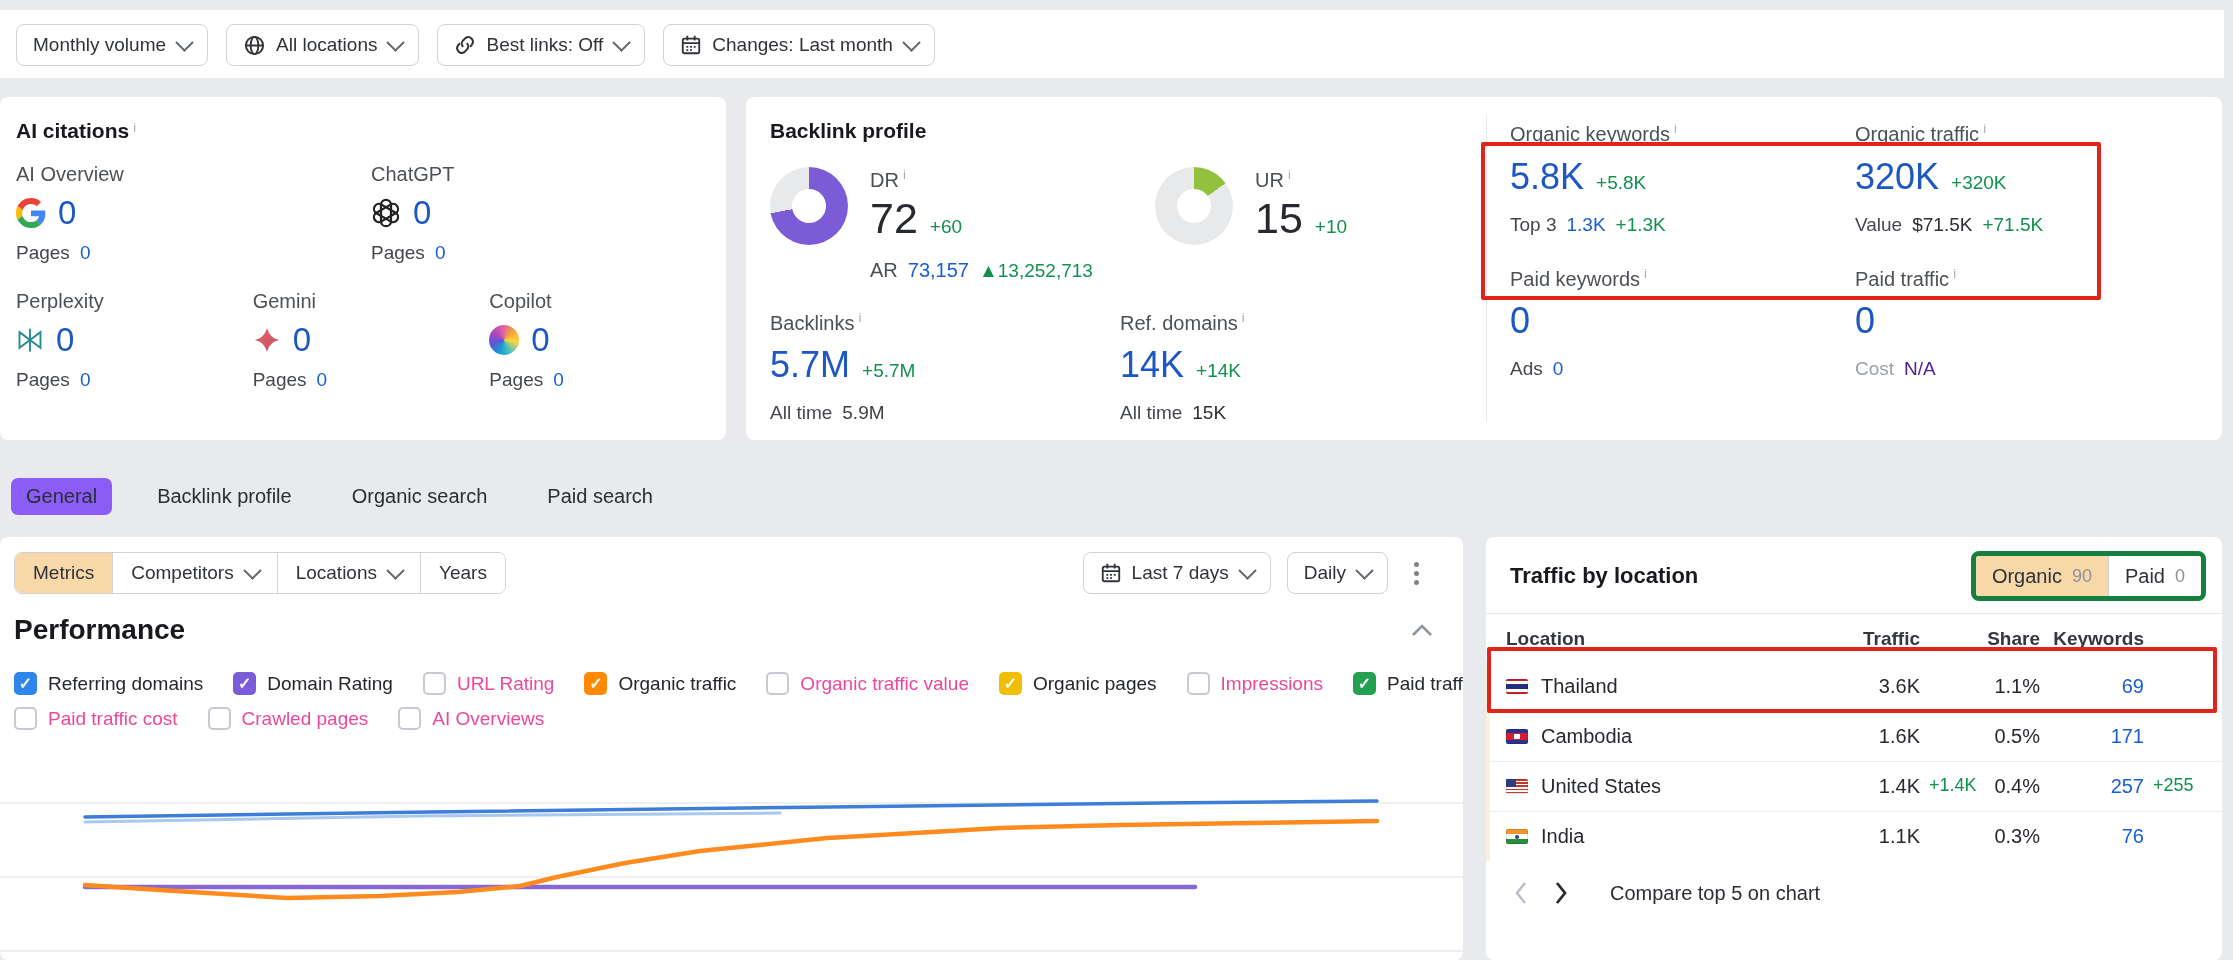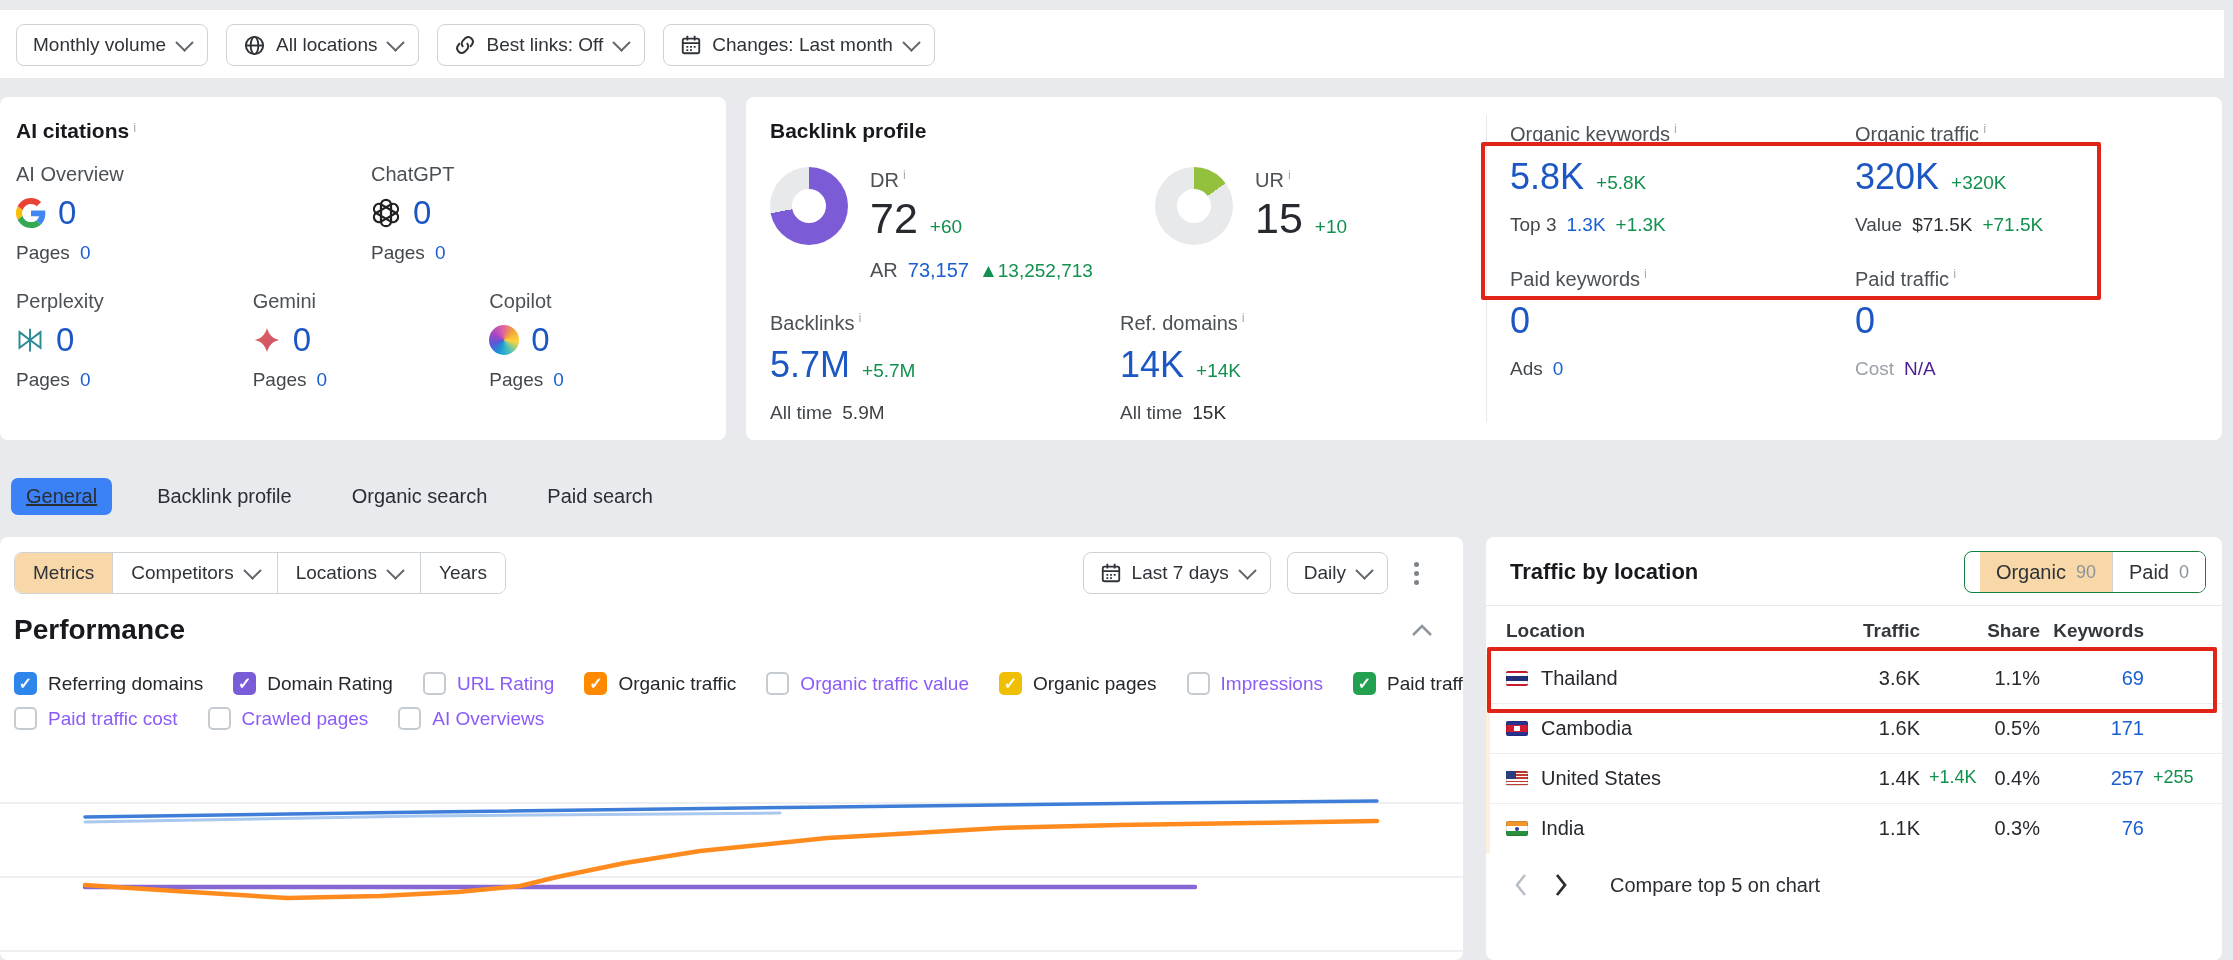--- a/index.html
+++ b/index.html
@@ -61,21 +61,21 @@
   .se-row2{margin-top:30px;}
 
   
   .annotation{position:absolute;border:4px solid #e02417;border-radius:2px;pointer-events:none;}
   #ann-search{left:735px;top:45px;width:612px;height:150px;}
   #ann-row{left:1px;top:110px;width:722px;height:58px;z-index:5;}
 
   
   .tabs{position:absolute;left:11px;top:478px;display:flex;gap:30px;align-items:center;}
   .tab{font-size:20px;color:#2a2e33;padding:7px 15px;border-radius:7px;cursor:pointer;}
-  .tab.active{background:#3b82f6;text-decoration:underline;}
+  .tab.active{background:#8b5cf6;}
 
   
   #card-perf{left:0;top:537px;width:1463px;height:423px;overflow:hidden;}
   .perf-toolbar{display:flex;justify-content:space-between;align-items:center;padding:15px 34px 0 14px;}
   .seg-group{display:inline-flex;border:1px solid #cdd2d8;border-radius:8px;overflow:hidden;background:#fff;}
   .seg{display:inline-flex;align-items:center;gap:10px;height:40px;padding:0 18px;font-size:19px;color:#2f3338;
        border-left:1px solid #cdd2d8;cursor:pointer;background:#fff;}
   .seg:first-child{border-left:none;}
   .seg.active{background:#f8d8a9;}
   .right-controls{display:flex;align-items:center;gap:16px;}
@@ -83,29 +83,29 @@
   .kebab i{width:5px;height:5px;border-radius:50%;background:#7d848b;}
   .perf-head{display:flex;justify-content:space-between;align-items:center;padding:20px 30px 0 14px;}
   .perf-title{font-size:28px;font-weight:bold;color:#17191d;}
   .cb-rows{padding:14px 0 0 14px;}
   .cb-row{display:flex;gap:30px;margin-top:12px;flex-wrap:nowrap;}
   .cb-item{display:inline-flex;align-items:center;gap:11px;cursor:pointer;white-space:nowrap;}
   .cb{width:23px;height:23px;border-radius:5px;border:2px solid #c6cbd1;box-sizing:border-box;background:#fff;
       display:inline-flex;align-items:center;justify-content:center;}
   .cb.checked{border:none;}
   .cb.checked::after{content:'✓';color:#fff;font-size:16px;font-weight:bold;}
-  .cb-label{font-size:19px;color:#8b5cf6;}
+  .cb-label{font-size:19px;color:#ec4899;}
   .cb-label.on{color:#24272b;}
   #perf-chart{position:absolute;left:0;top:233px;}
 
   
   #card-traffic{left:1486px;top:537px;width:736px;height:423px;box-sizing:border-box;}
   .tl-head{display:flex;justify-content:space-between;align-items:center;padding:14px 16px 12px 24px;
            border-bottom:1px solid #e7e9ec;}
-  .toggle{display:inline-flex;border:1px solid #15803d;border-radius:8px;overflow:hidden;padding-left:15px;}
+  .toggle{display:inline-flex;border:5px solid #15803d;border-radius:8px;overflow:hidden;}
   .tg{display:inline-flex;align-items:baseline;gap:10px;height:40px;align-items:center;padding:0 16px;
       font-size:20px;color:#2f3338;cursor:pointer;background:#fff;}
   .tg .cnt{font-size:18px;color:#8d939a;}
   .tg.active{background:#f8d8a9;}
   .tg + .tg{border-left:1px solid #cdd2d8;}
   .t-cols{display:flex;align-items:center;padding:14px 78px 12px 20px;font-size:19px;font-weight:bold;color:#34383d;}
   .t-rows{border-left:4px solid #fbf0de;}
   .t-row{display:flex;align-items:center;height:49px;padding:0 78px 0 16px;border-bottom:1px solid #eceef0;
          font-size:20px;cursor:pointer;position:relative;}
   .t-row.hl{background:#fdf2e2;}

